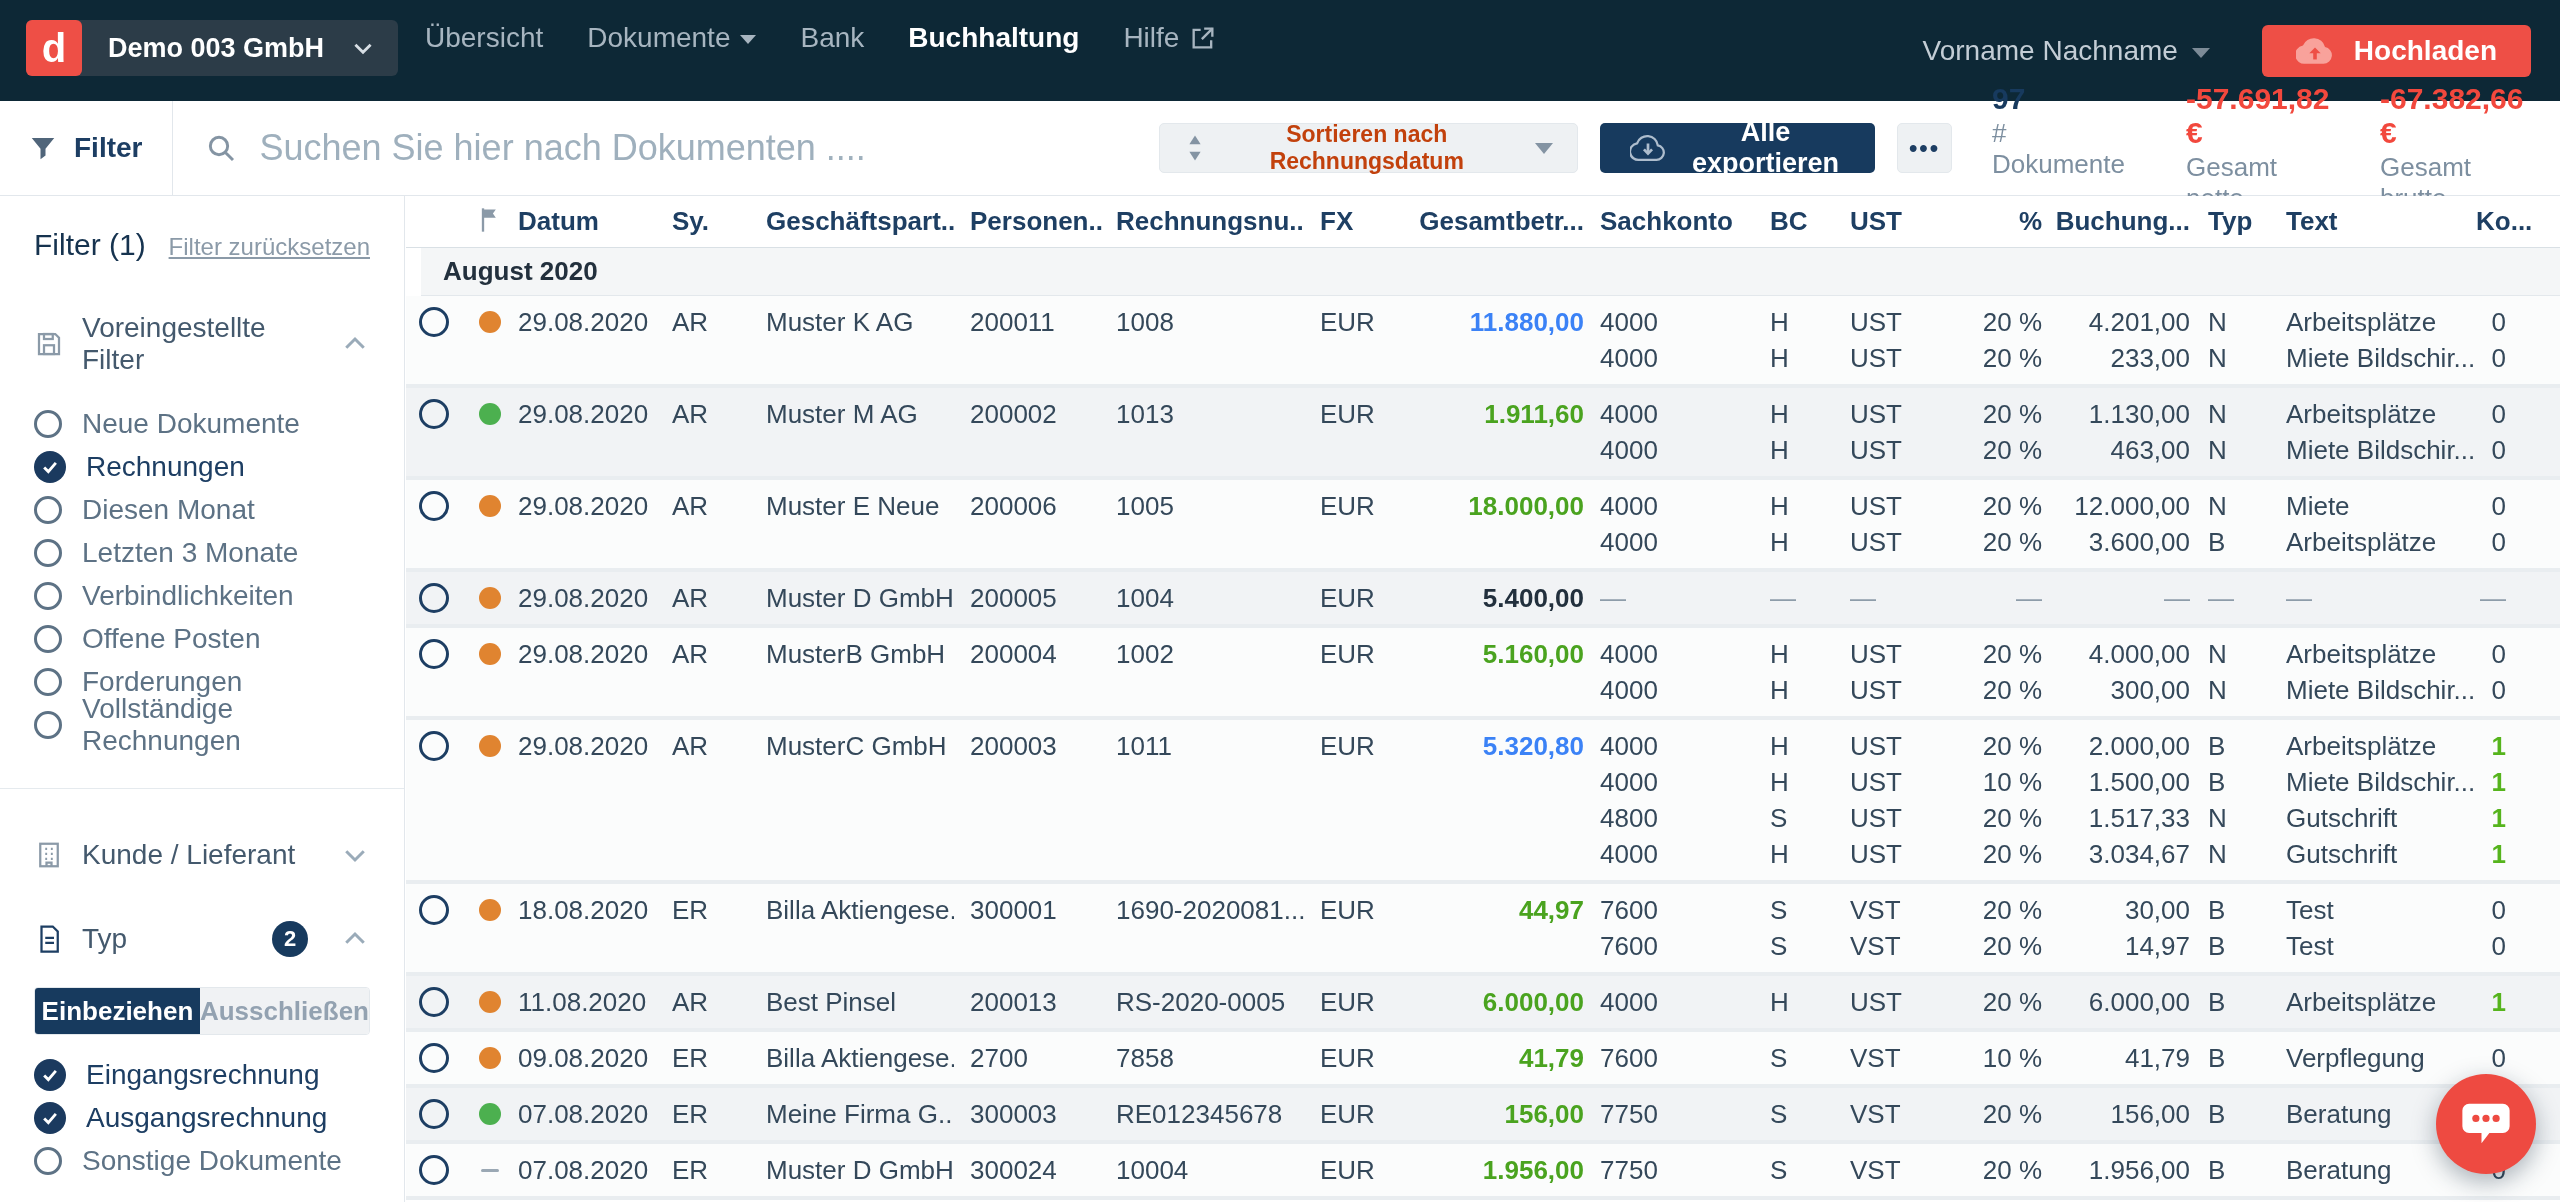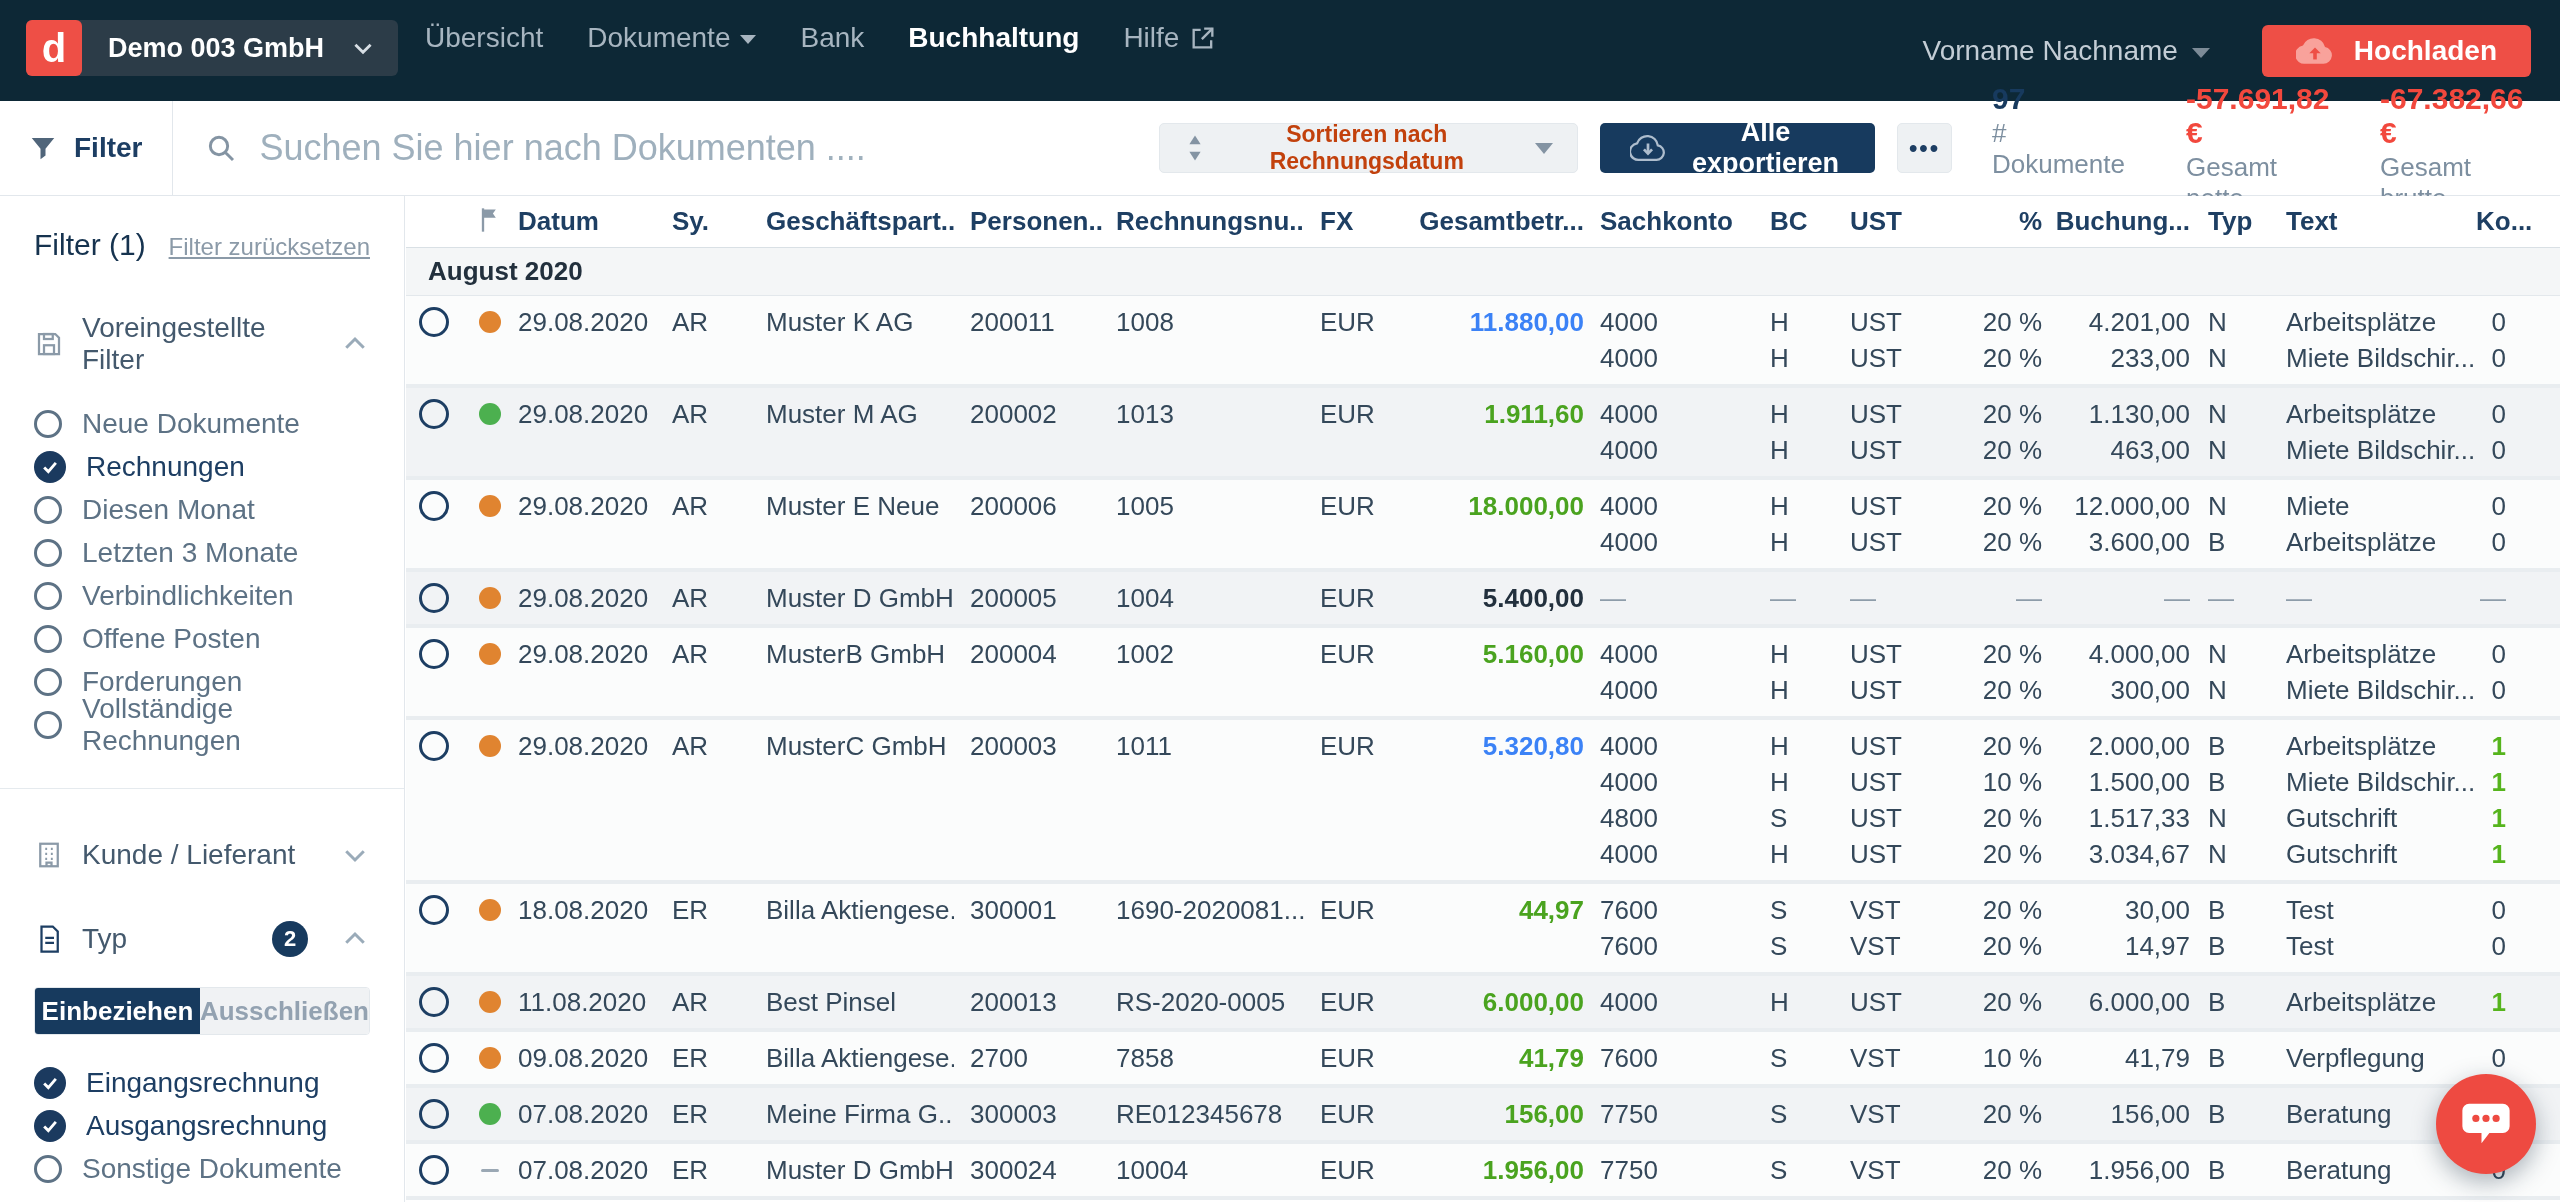--- a/index.html
+++ b/index.html
@@ -67,21 +67,21 @@
   .sb-badge { width:36px; height:36px; border-radius:50%; background:#173a5e; color:#fff;
     font-size:22px; font-weight:700; display:flex; align-items:center; justify-content:center; margin-right:14px; }
   .sb-options { margin-top:26px; }
   .sb-opt { display:flex; align-items:center; gap:20px; height:43px; cursor:pointer; }
   .sb-opt .t { font-size:28px; color:#5d7285; }
   .sb-opt.checked .t { color:#1d3e63; }
   .ring { width:28px; height:28px; border-radius:50%; border:3px solid #5d7285; flex:none; }
   .checkdot { width:32px; height:32px; border-radius:50%; background:#1b3a5f; flex:none;
     display:flex; align-items:center; justify-content:center; }
   .sb-div { height:1px; background:#e5eaee; margin:42px -34px 0 -34px; }
-  .toggle { display:flex; margin-top:30px; margin-bottom:26px; width:100%; border:1px solid #e3e8ec; border-radius:4px; overflow:hidden; }
+  .toggle { display:flex; margin-top:30px; margin-bottom:18px; width:100%; border:1px solid #e3e8ec; border-radius:4px; overflow:hidden; }
   .toggle > div { flex:1; height:46px; display:flex; align-items:center; justify-content:center;
     font-size:26px; font-weight:700; cursor:pointer; }
   .toggle .on { background:#173a5e; color:#fff; }
   .toggle .off { background:#f0f2f4; color:#93a2b1; }
 
   
   .main { position:absolute; top:196px; left:406px; right:0; bottom:0; overflow:hidden; background:#fff; }
   .grid-l { display:grid; grid-template-columns:56px 56px 144px 96px 196px 150px 200px 100px 180px; width:1178px; flex:none; }
   .grid-r { display:grid; grid-template-columns:168px 90px 112px 92px 148px 82px 200px 86px; width:976px; flex:none; }
   .thead { height:52px; border-bottom:1px solid #d9e0e5; display:flex; align-items:center; background:#fff; }
@@ -90,21 +90,21 @@
   .c-sel { display:flex; justify-content:center; }
   .c-status { display:flex; justify-content:center; }
   .c-sy { padding-left:10px; } .c-partner { padding-left:8px; } .c-konto { padding-left:16px; }
   .c-rechnr { padding-left:12px; } .c-fx { padding-left:16px; }
   .c-gesamt { text-align:right; }
   .c-sach { padding-left:16px; } .c-bc { padding-left:18px; } .c-ust { padding-left:8px; }
   .c-pct { text-align:right; padding-right:4px; } .c-buch { text-align:right; padding-right:4px; }
   .c-typ { padding-left:14px; } .c-text { padding-left:10px; }
   .c-ko { text-align:right; padding-right:56px; }
   .group-row { height:48px; background:#f4f6f7; border-bottom:1px solid #e3e8ec;
-    display:flex; align-items:center; padding-left:22px; color:#22303d; font-size:26px; font-weight:700; }
+    display:flex; align-items:center; padding-left:22px; color:#22303d; font-size:26px; font-weight:700;margin-left:15px; }
   .row { display:flex; border-bottom:4px solid #e9edf0; background:#fbfcfc; cursor:pointer; }
   .row.shaded { background:#f1f3f5; }
   .row .grid-l > .cell { padding-top:8px; padding-bottom:8px; font-size:26px; color:#34485a; line-height:36px; }
   .bline { font-size:26px; color:#34485a; line-height:36px; }
   .blines { padding:8px 0; }
   .radio { width:30px; height:30px; border-radius:50%; border:3px solid #1d3e63; background:transparent; margin-top:3px; }
   .dot { width:22px; height:22px; border-radius:50%; margin-top:7px; }
   .dot.orange { background:#e08430; } .dot.green { background:#4cb04f; }
   .dash-dot { width:18px; height:3px; border-radius:2px; background:#9aa8b4; margin-top:17px; }
   .amt { font-weight:700; }

